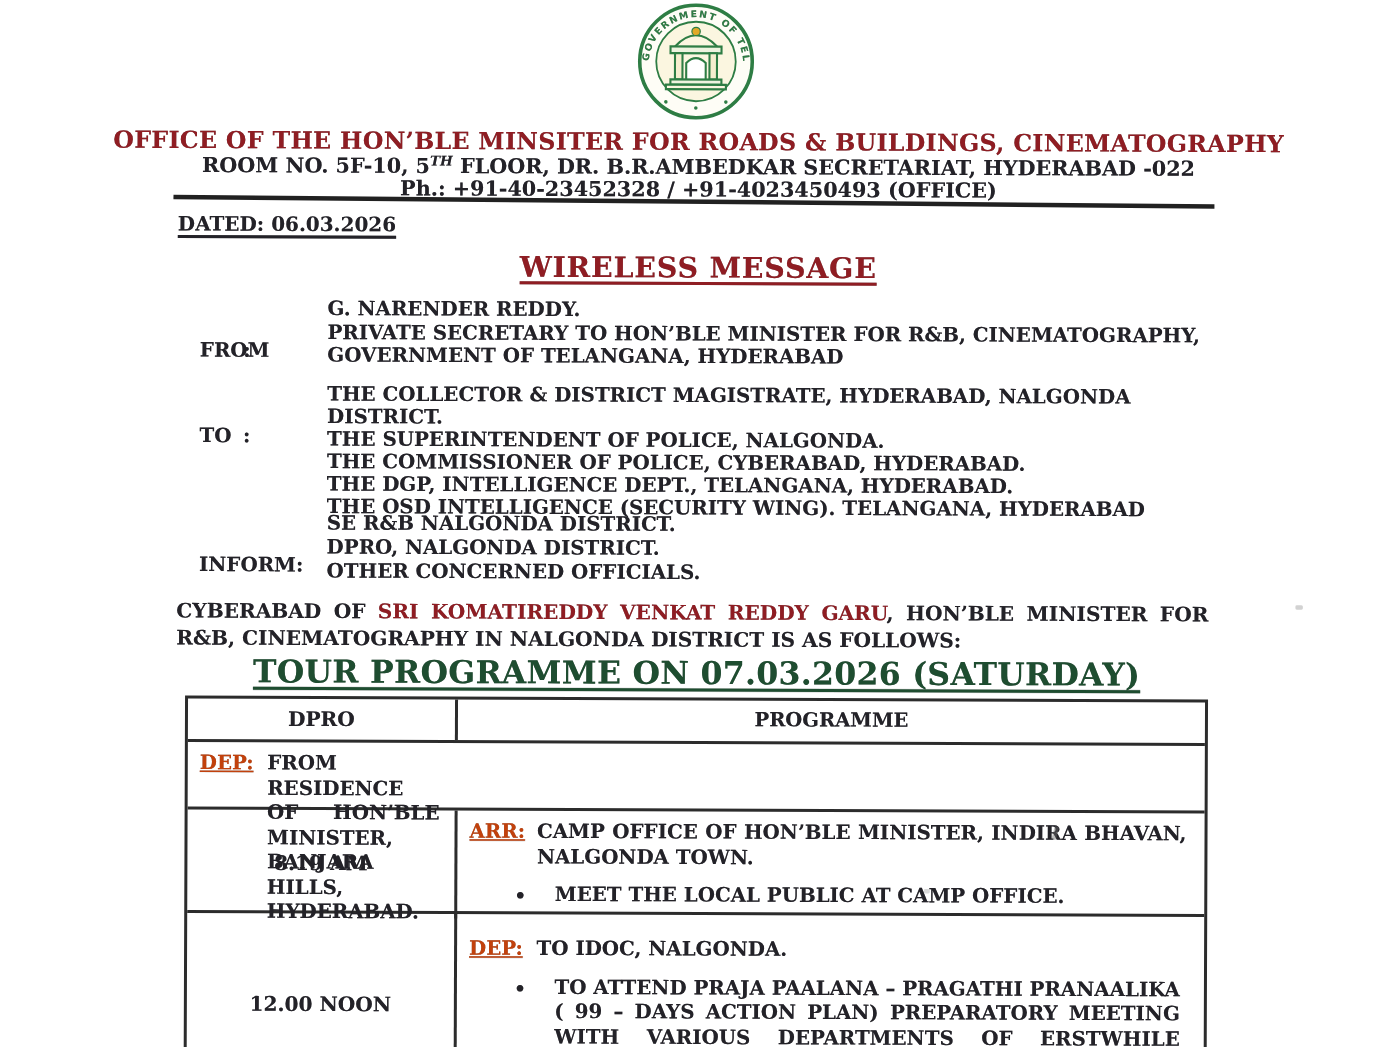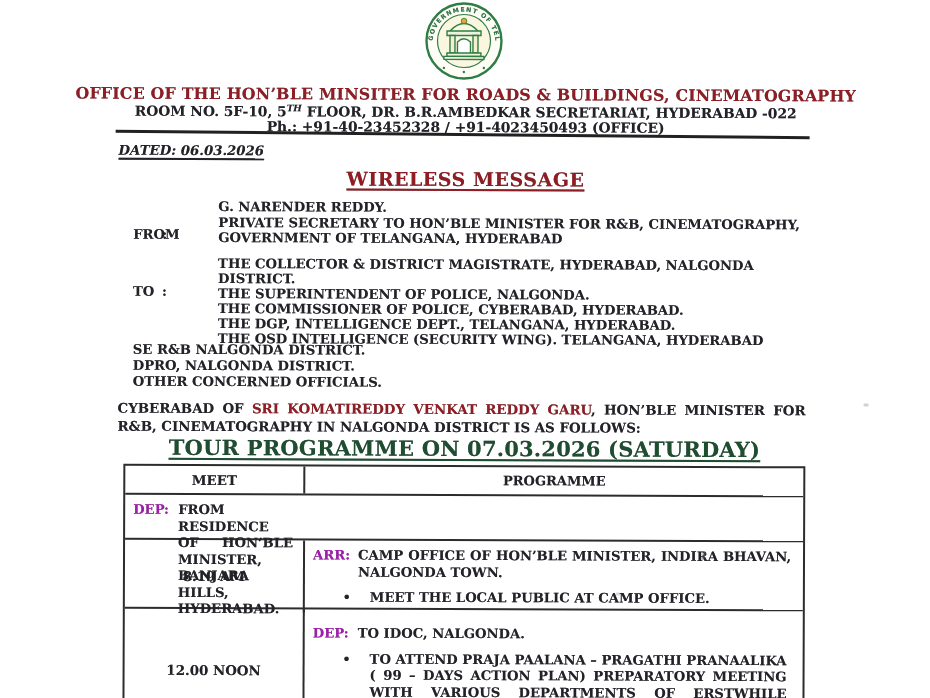--- a/index.html
+++ b/index.html
@@ -12,21 +12,21 @@
   .center-line{position:absolute;left:0;right:0;text-align:center;white-space:nowrap;}
   .office{top:85px;color:#8f1d23;font-size:15.8px;letter-spacing:.2px;}
   .addr{top:104px;font-size:13.8px;}
   .addr .sup{font-size:9px;vertical-align:5px;font-style:italic;}
   .phone{top:119px;font-size:13.8px;}
 
   .rule{position:absolute;left:115px;top:133px;width:694px;height:3.2px;background:#212121;transform:rotate(0.3deg);}
 
   .refrow{position:absolute;left:118px;right:122px;top:144px;display:flex;justify-content:space-between;font-size:13.3px;}
   .uline{text-decoration:underline;text-decoration-thickness:1.6px;text-underline-offset:3px;}
-  .dated{margin-right:38px;font-style:italic;}
+  .dated{margin-right:38px;}
 
   .wtitle{position:absolute;left:0;right:0;top:168px;text-align:center;color:#8f1d23;font-size:19px;letter-spacing:.5px;
           text-decoration:underline;text-decoration-thickness:2.2px;text-underline-offset:3px;}
 
   .msg{position:absolute;left:133px;right:118px;display:flex;font-size:13.2px;}
   .msg .lab{width:85px;flex:none;position:relative;margin-top:28px;}
   .msg .lab .colon{position:absolute;left:29px;top:0;}
   .msg .bodytxt{flex:1;}
   #from{top:200px;line-height:15.6px;}
   #to{top:257px;line-height:15px;}
@@ -41,21 +41,21 @@
   .tbl{position:absolute;left:124px;top:465px;width:678px;border:2px solid #2c2c2c;}
   .trow{display:grid;grid-template-columns:180px 1fr;}
   .trow + .trow{border-top:2px solid #2c2c2c;}
   .tc-time{border-right:2px solid #2c2c2c;display:flex;align-items:center;justify-content:center;font-size:13.4px;}
   .th-row{height:27px;font-size:13px;}
   .tc-progh{display:flex;align-items:center;justify-content:center;font-size:13px;}
   .tc-prog{padding:7px 12px 6px 8px;font-size:13.2px;line-height:16.5px;}
   .r1{height:43px;} .r2{height:67px;} .r3{height:122px;}
   .r3 .tc-prog{padding-top:16px;}
   .pline{display:flex;}
-  .ptag{width:45px;flex:none;color:#a21caf;}
+  .ptag{width:45px;flex:none;color:#c2410c;text-decoration:underline;}
   .ptxt{flex:1;text-align:justify;}
   .bul{display:flex;margin-top:9px;padding-left:30px;}
   .bdot{width:27px;flex:none;font-size:12.5px;}
   .btxt{flex:1;text-align:justify;padding-right:4px;}
 
   .speck{position:absolute;background:#6a6a6a;border-radius:1px;}
   #sp1{left:703px;top:550px;width:3px;height:9px;opacity:.45;transform:rotate(14deg);}
   #sp2{left:864px;top:402px;width:5px;height:3px;opacity:.3;}
   #sp3{left:617px;top:592px;width:4px;height:3px;opacity:.25;}
 </style>
@@ -120,36 +120,39 @@
     <div class="bodytxt">
       <div>THE COLLECTOR &amp; DISTRICT MAGISTRATE, HYDERABAD, NALGONDA DISTRICT.</div>
       <div>THE SUPERINTENDENT OF POLICE, NALGONDA.</div>
       <div>THE COMMISSIONER OF POLICE, CYBERABAD, HYDERABAD.</div>
       <div>THE DGP, INTELLIGENCE DEPT., TELANGANA, HYDERABAD.</div>
       <div>THE OSD INTELLIGENCE (SECURITY WING). TELANGANA, HYDERABAD</div>
     </div>
   </div>
 
   <div class="msg" id="inform">
+    <div class="lab">
+      <span>INFORM:</span><span class="colon"></span>
+    </div>
     <div class="bodytxt">
       <div>SE R&amp;B NALGONDA DISTRICT.</div>
       <div>DPRO, NALGONDA DISTRICT.</div>
       <div>OTHER CONCERNED OFFICIALS.</div>
     </div>
   </div>
 
   <div class="sched">
     <span>CYBERABAD OF </span><span class="name">SRI KOMATIREDDY VENKAT REDDY GARU</span><span>, HON’BLE MINISTER FOR R&amp;B, CINEMATOGRAPHY IN NALGONDA DISTRICT IS AS FOLLOWS:</span>
   </div>
 
   <div class="tour">TOUR PROGRAMME ON 07.03.2026 (SATURDAY)</div>
 
   <div class="tbl">
     <div class="trow th-row">
-      <div class="tc-time">MEET</div>
+      <div class="tc-time">DPRO</div>
       <div class="tc-progh">PROGRAMME</div>
     </div>
 
     <div class="trow r1">
       <div class="tc-prog">
         <div class="pline">
           <span class="ptag">DEP:</span>
           <span class="ptxt">FROM RESIDENCE OF HON’BLE MINISTER, BANJARA HILLS, HYDERABAD.</span>
         </div>
       </div>

